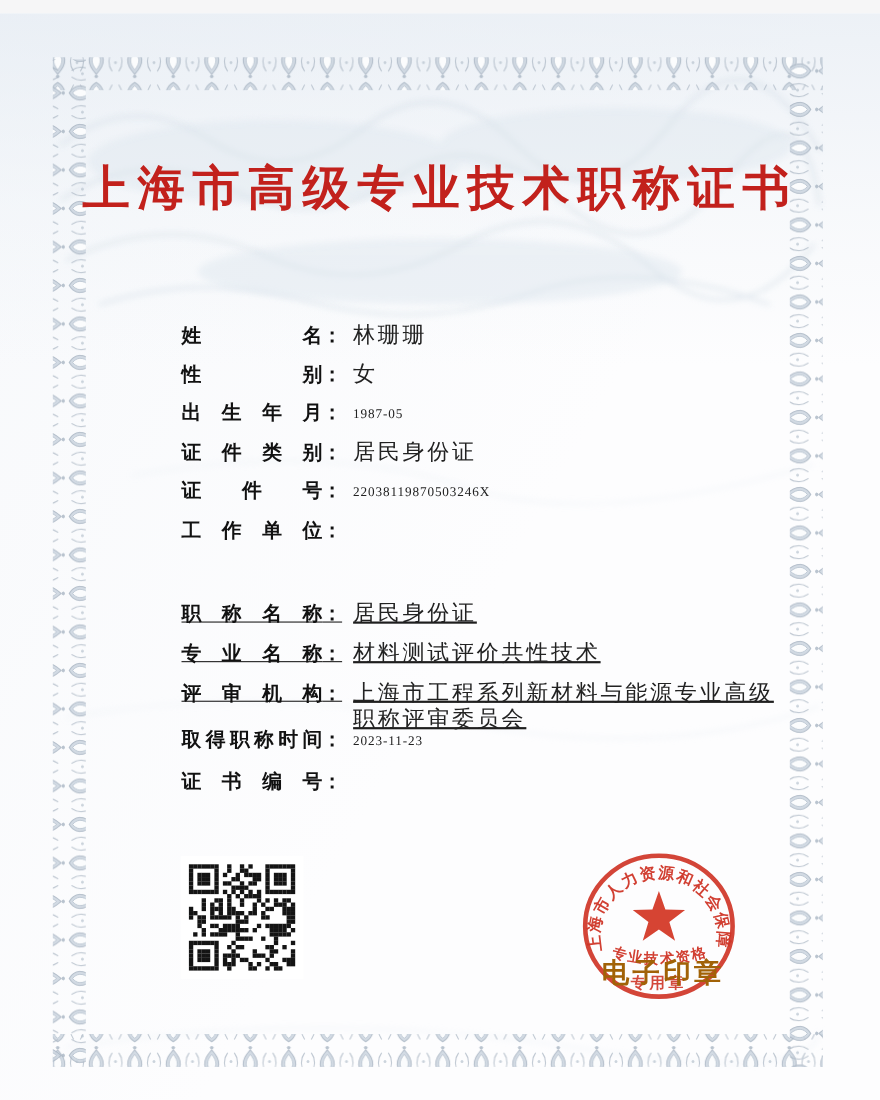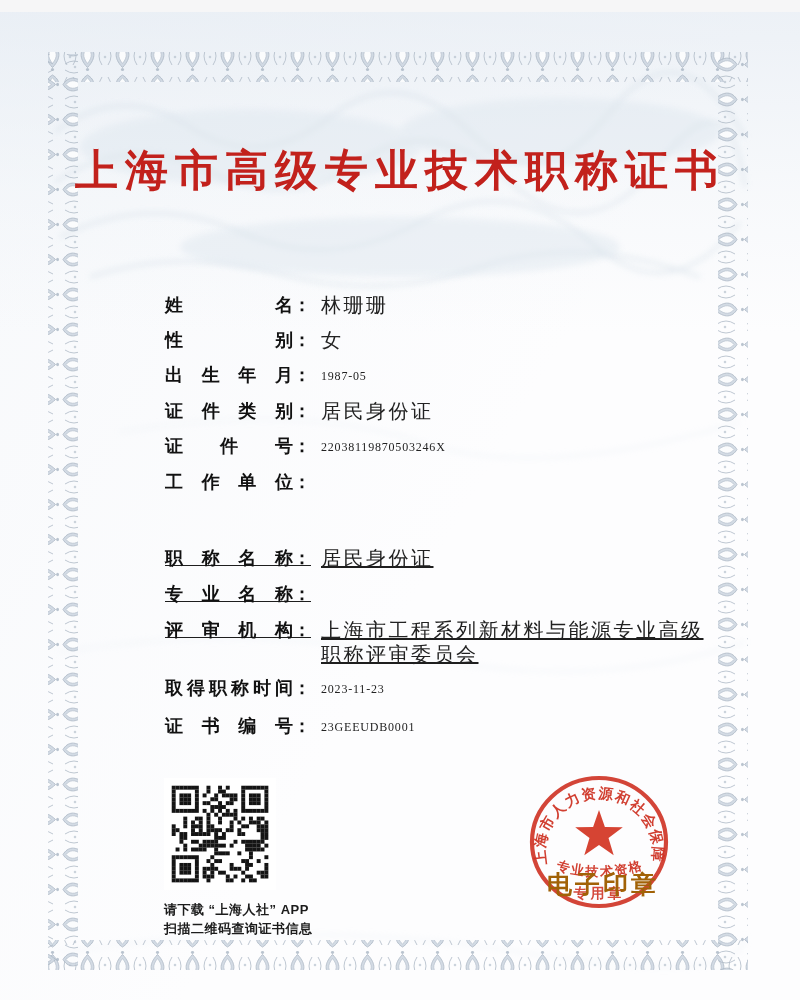--- a/index.html
+++ b/index.html
@@ -29,21 +29,21 @@
     text-align:center;
     font-size:43px; font-weight:700;
     letter-spacing:7px;
     color:#c2211c;
     z-index:3;
   }
 
   .fields { position:absolute; left:165px; z-index:3; }
   #group-personal { top:281px; }
   #group-title    { top:534px;text-decoration:underline; }
-  #group-issue    { top:664px; }
+  #group-issue    { top:648px; }
 
   .field-row { display:flex; align-items:flex-start; margin-bottom:11px; }
   #group-title .field-row { margin-bottom:12px; }
   #group-issue .field-row { margin-bottom:13px; }
 
   .field-label-wrap {
     display:flex; align-items:flex-start;
     flex:0 0 auto;
     font-weight:700; font-size:18px; color:#111;
     line-height:24px;
@@ -203,20 +203,21 @@
           <span class="field-colon">：</span>
         </div>
         <div class="field-value">居民身份证</div>
       </div>
 
       <div class="field-row kind-cn">
         <div class="field-label-wrap">
           <span class="field-label">专业名称</span>
           <span class="field-colon">：</span>
         </div>
+        <div class="field-value">材料测试评价共性技术</div>
       </div>
 
       <div class="field-row kind-cn">
         <div class="field-label-wrap">
           <span class="field-label">评审机构</span>
           <span class="field-colon">：</span>
         </div>
         <div class="field-value">上海市工程系列新材料与能源专业高级职称评审委员会</div>
       </div>
     </div>
@@ -229,21 +230,20 @@
           <span class="field-colon">：</span>
         </div>
         <div class="field-value">2023-11-23</div>
       </div>
 
       <div class="field-row kind-num">
         <div class="field-label-wrap">
           <span class="field-label">证书编号</span>
           <span class="field-colon">：</span>
         </div>
-        <div class="field-value">23GEEUDB0001</div>
       </div>
     </div>
 
   <div class="qr-block">
     <svg class="qr-code" id="qr-svg" viewBox="0 0 29 29" aria-hidden="true">
       <rect x="0" y="0" width="29" height="29" fill="#ffffff"></rect>
     <rect x="2" y="2" width="1.02" height="1.02" fill="#141414"></rect>
         <rect x="3" y="2" width="1.02" height="1.02" fill="#141414"></rect>
         <rect x="4" y="2" width="1.02" height="1.02" fill="#141414"></rect>
         <rect x="5" y="2" width="1.02" height="1.02" fill="#141414"></rect>
@@ -533,24 +533,20 @@
         <rect x="22" y="25" width="1.02" height="1.02" fill="#141414"></rect>
         <rect x="25" y="25" width="1.02" height="1.02" fill="#141414"></rect>
         <rect x="26" y="25" width="1.02" height="1.02" fill="#141414"></rect>
         <rect x="11" y="26" width="1.02" height="1.02" fill="#141414"></rect>
         <rect x="16" y="26" width="1.02" height="1.02" fill="#141414"></rect>
         <rect x="17" y="26" width="1.02" height="1.02" fill="#141414"></rect>
         <rect x="20" y="26" width="1.02" height="1.02" fill="#141414"></rect>
         <rect x="22" y="26" width="1.02" height="1.02" fill="#141414"></rect>
         <rect x="23" y="26" width="1.02" height="1.02" fill="#141414"></rect>
       </svg>
-    <div class="qr-caption">
-      <div>请下载 “上海人社” APP</div>
-      <div>扫描二维码查询证书信息</div>
-    </div>
   </div>
 
   <svg class="seal" viewBox="0 0 146 145" aria-hidden="true">
     <ellipse cx="73" cy="70" rx="67" ry="64" fill="none" stroke="#cf3527" stroke-width="4.2" opacity="0.92"></ellipse>
     <defs>
       <path id="ringPath" d="M 21.5 94 A 54 52 0 1 1 124.5 94"></path>
       <path id="subPath" d="M 26 96 Q 73 112 120 96"></path>
     </defs>
     <text font-size="14.5" font-weight="700" fill="#cf3527" letter-spacing="1.5" opacity="0.95" font-family="Liberation Serif, serif">
       <textPath href="#ringPath" startOffset="2">上海市人力资源和社会保障局</textPath>

